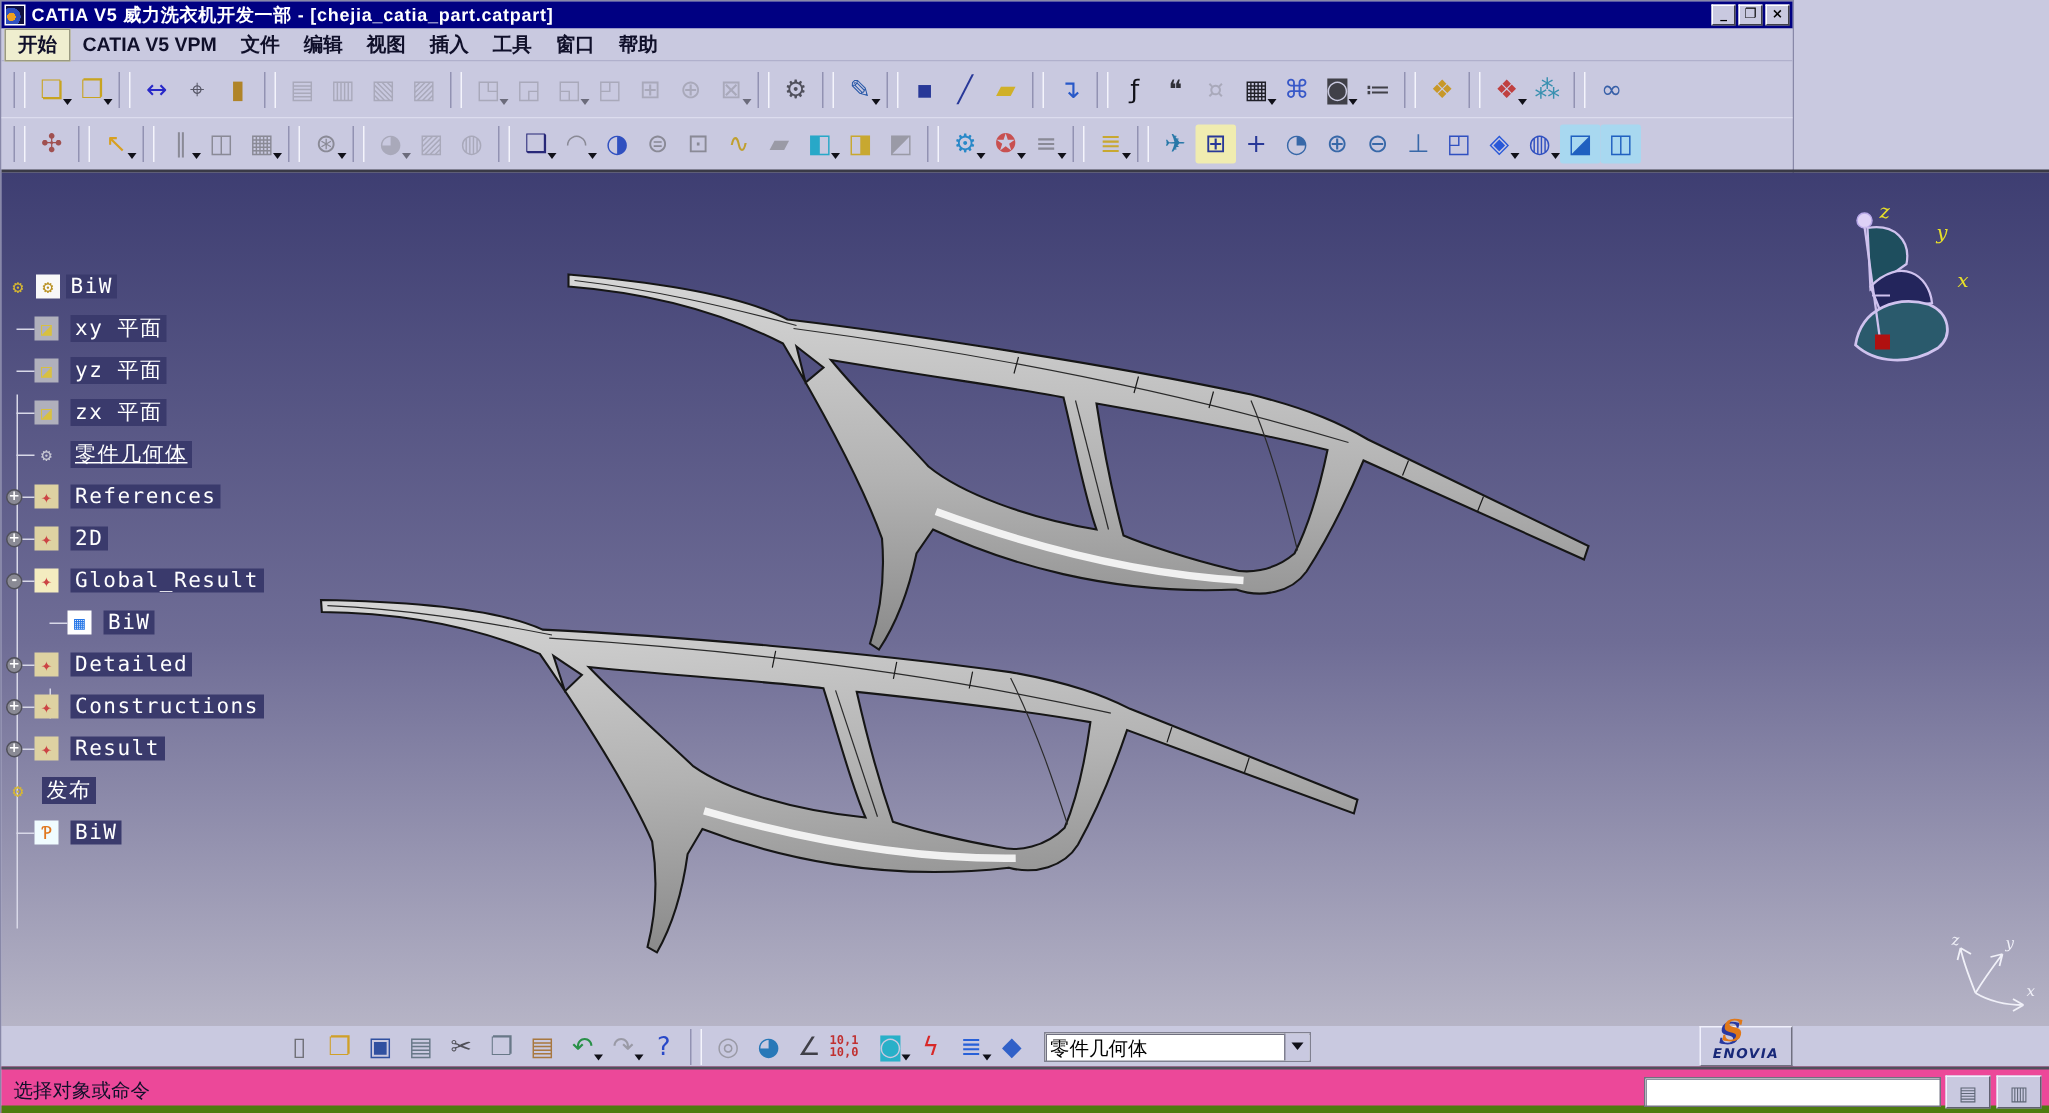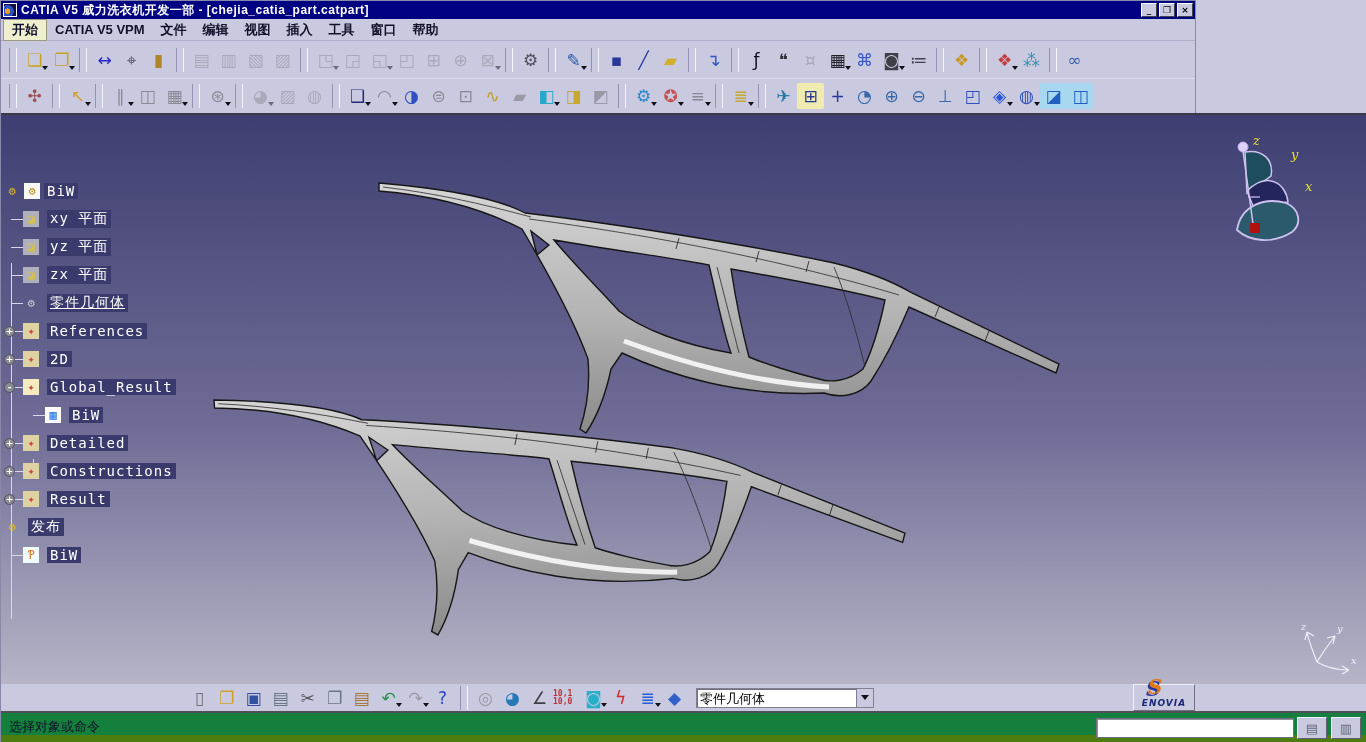--- a/index.html
+++ b/index.html
@@ -82,22 +82,22 @@
     display:flex; align-items:center; justify-content:center; }
   .combo-arrow::after { content:""; border:4px solid transparent; border-top:5px solid #101018; margin-top:4px; }
   .dslogo { position:absolute; right:0; top:683px; width:62px; height:27px; background:#c9c9e0;
     border:1px solid #f0f0fc; border-right-color:#707080; border-bottom-color:#707080;
     display:flex; align-items:flex-end; justify-content:center; padding-bottom:2px; }
   .ds-mark { position:absolute; top:-10px; left:14px; font:bold italic 20px "DejaVu Serif", serif;
     color:#e07818; text-shadow:-2px 2px 0 #2838a0; }
   .ds-text { font:bold italic 9px "DejaVu Sans", sans-serif; color:#182878; letter-spacing:1px; }
 
   
-  .statusbar { position:absolute; top:710px; left:0; width:1366px; height:32px; background:#15803d;
-    border-top:2px solid #50505c; border-bottom:8px solid #4d7c0f; }
+  .statusbar { position:absolute; top:710px; left:0; width:1366px; height:32px; background:#ec4899;
+    border-top:2px solid #50505c; border-bottom:6px solid #4d7c0f; }
   .status-msg { position:absolute; left:8px; top:5px; font:13px "Liberation Sans", sans-serif; color:#10102a; }
   .status-input { position:absolute; left:1095px; top:5px; width:198px; height:20px; background:#fff;
     border:1px solid #707080; box-shadow:inset 1px 1px 0 #9090a0; font:12px "Liberation Sans", sans-serif;
     padding:0 3px; }
   .status-btn { position:absolute; top:4px; width:30px; height:22px; background:#c9c9e0;
     border:1px solid #f0f0fc; border-right-color:#606070; border-bottom-color:#606070;
     display:flex; align-items:center; justify-content:center; font-size:13px; color:#606878; }
   .watermark { position:absolute; left:1110px; top:6px; font:bold 15px "DejaVu Sans", sans-serif;
     color:rgba(255,255,255,.85); letter-spacing:1px; pointer-events:none; z-index:5; }
 </style>

